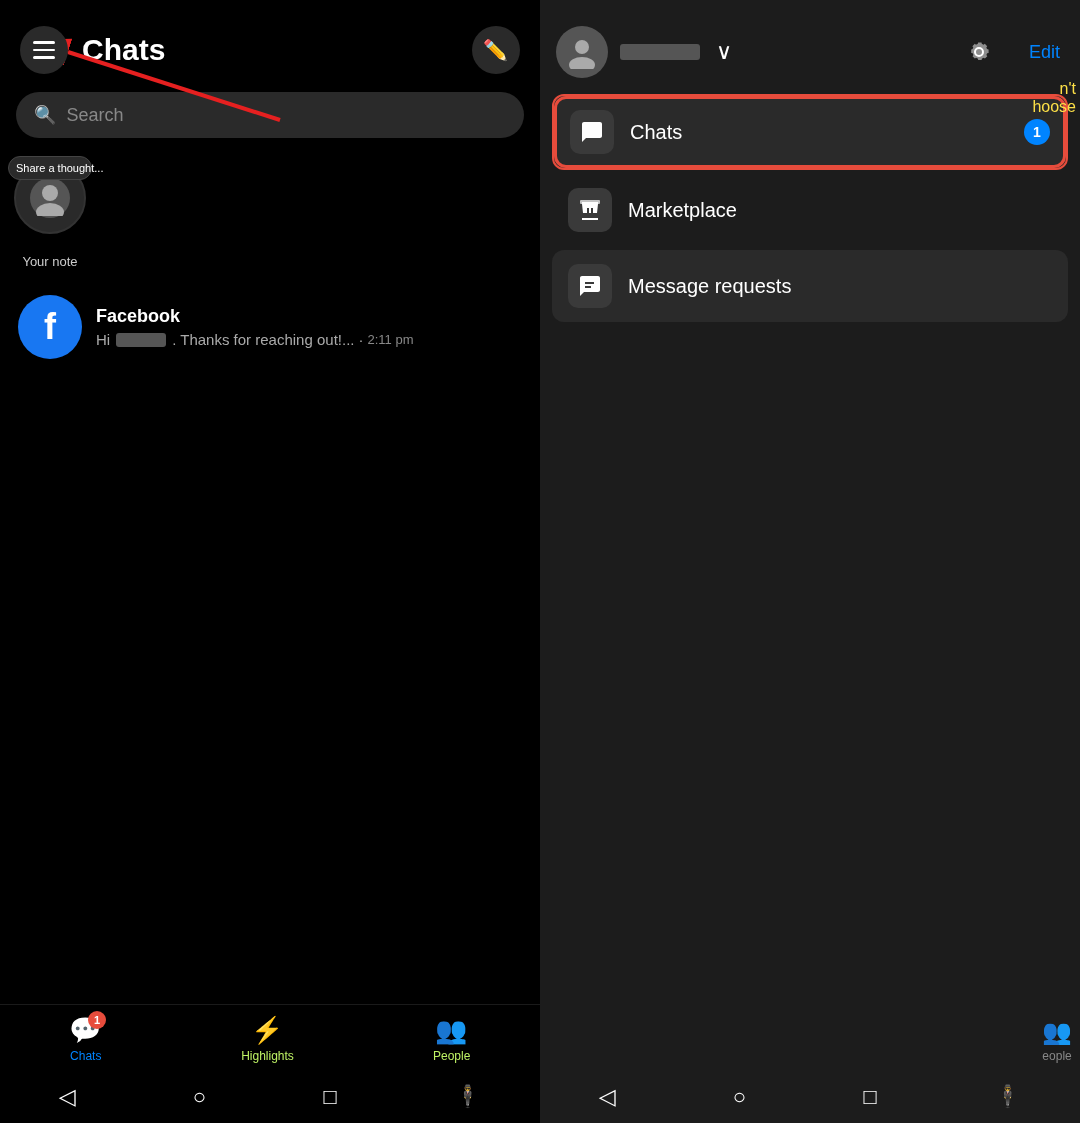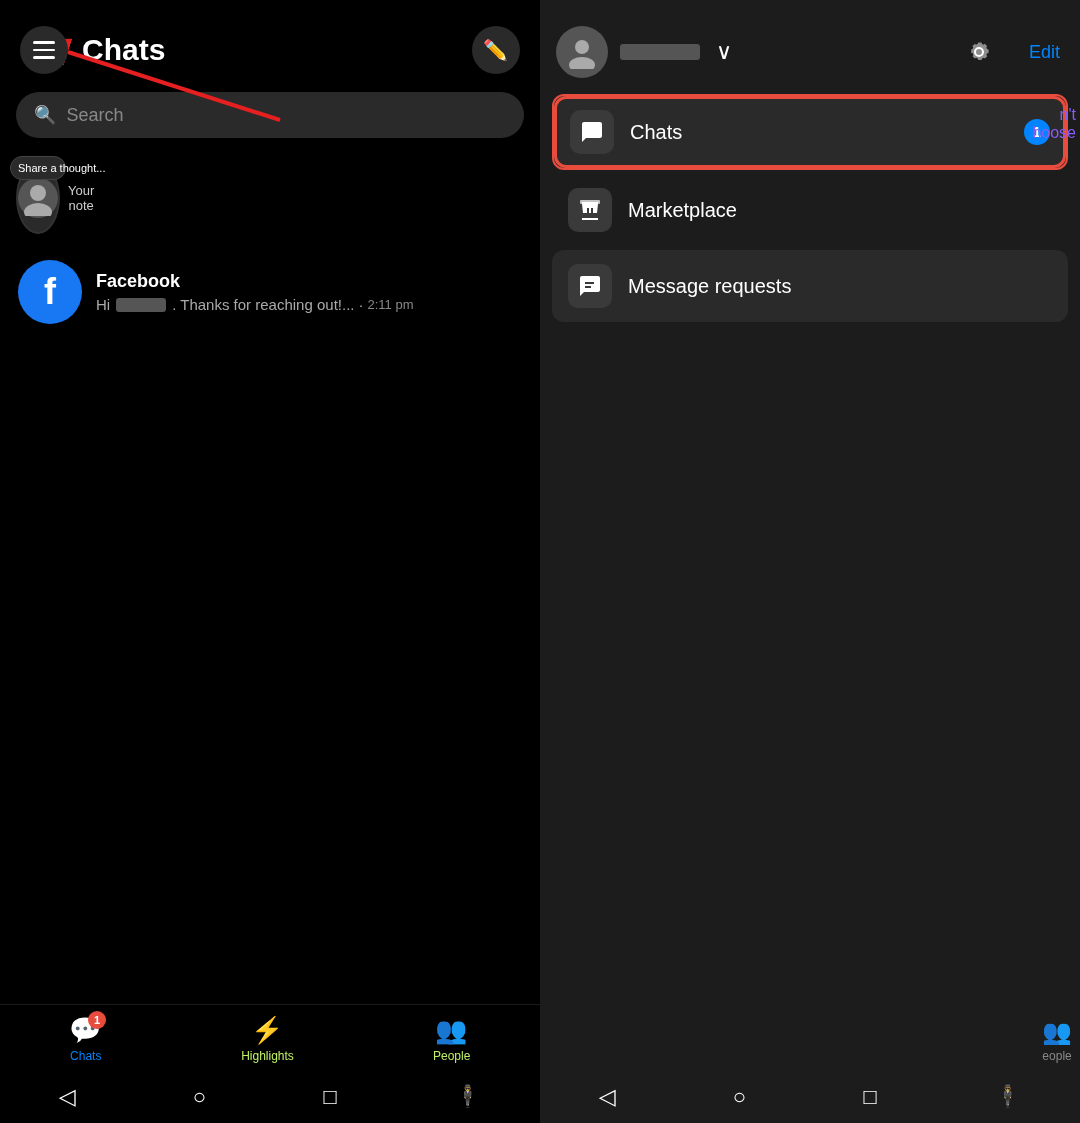--- a/index.html
+++ b/index.html
@@ -97,24 +97,24 @@
     }
 
     .search-placeholder {
       color: #888;
       font-size: 18px;
     }
 
     
     .note-section {
       display: flex;
-      flex-direction: row;
+      flex-direction: column;
       align-items: center;
       padding: 8px 16px 16px 16px;
-      gap: 8px;
+      gap: 20px;
       width: 100px;
     }
 
     .note-avatar {
       width: 72px;
       height: 72px;
       border-radius: 50%;
       background: #2a2a2a;
       display: flex;
       align-items: center;
@@ -598,21 +598,21 @@
         <svg width="24" height="24" viewBox="0 0 24 24" fill="white">
           <path d="M20 2H4c-1.1 0-2 .9-2 2v18l4-4h14c1.1 0 2-.9 2-2V4c0-1.1-.9-2-2-2zm-7 12H7v-2h6v2zm3-4H7V8h9v2z"></path>
         </svg>
       </div>
       <span class="menu-item-label">Message requests</span>
     </div>
 
 
   </div>
 
-  <div style="position:absolute; right:0; top:106px; color:#8b5cf6; font-size:16px; text-align:right; padding-right:4px;">
+  <div style="position:absolute; right:0; top:80px; color:#fde047; font-size:16px; text-align:right; padding-right:4px;">
     <div>n't</div>
     <div>hoose</div>
   </div>
 
   <div style="position:absolute; bottom:60px; right:8px; display:flex; flex-direction:column; align-items:center; gap:3px;">
     <span style="font-size:24px; color:#888;">👥</span>
     <span style="font-size:12px; color:#888;">eople</span>
   </div>
 
   <div class="right-android-nav">

